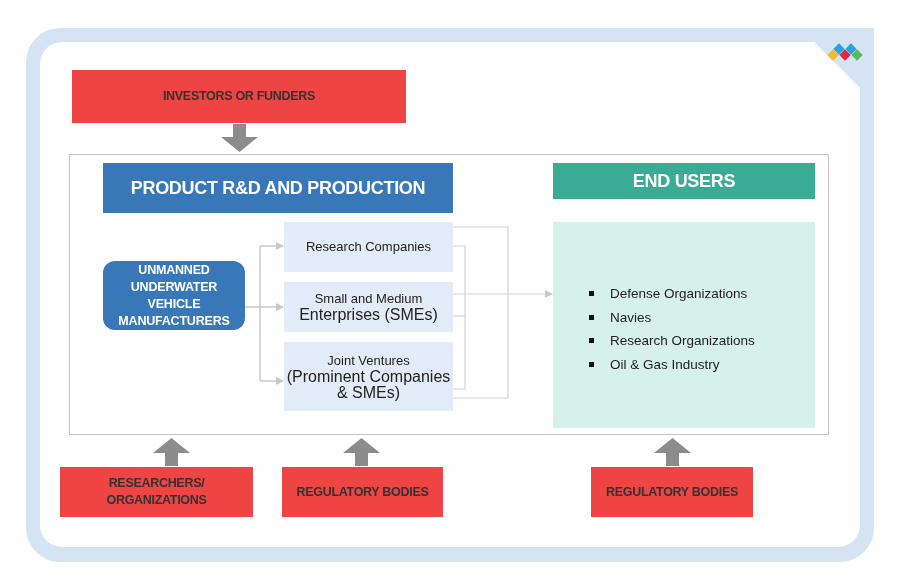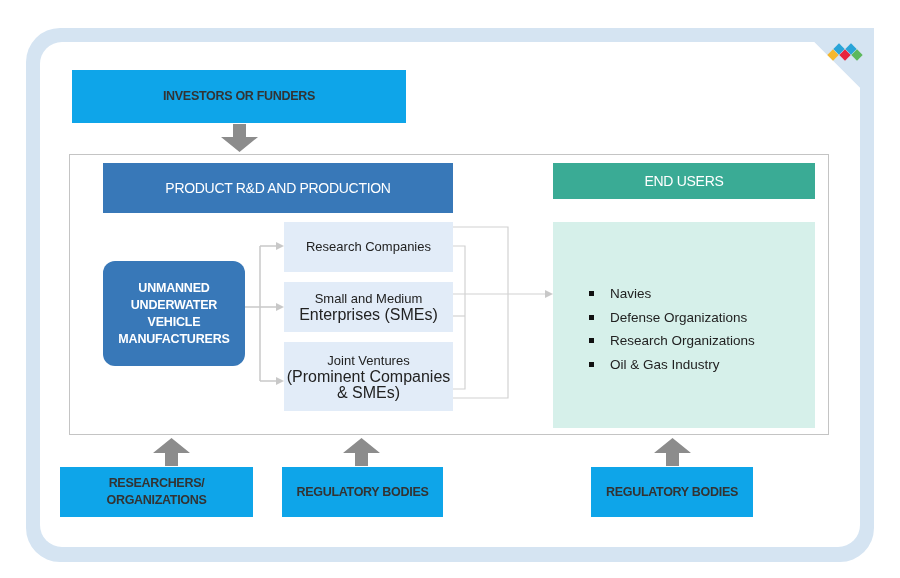--- a/index.html
+++ b/index.html
@@ -2,23 +2,23 @@
 <html><head>
 <meta charset="utf-8">
 <style>
   html, body { margin:0; padding:0; background:#ffffff; }
   body { width:900px; height:578px; position:relative; overflow:hidden; font-family:"Liberation Sans", sans-serif; }
   .frame { position:absolute; left:26px; top:28px; width:848px; height:534px; border-radius:34px; background:#d5e4f2; }
   .frame-inner { position:absolute; left:40px; top:42px; width:820px; height:505px; border-radius:22px; background:#ffffff; }
   .corner-cut { position:absolute; left:800px; top:28px; width:74px; height:74px; }
   .logo { position:absolute; left:826px; top:43px; width:40px; height:22px; }
   .box { position:absolute; display:flex; align-items:center; justify-content:center; text-align:center; }
-  .grey-box { background:#0ea5e9; color:#333; font-family:"Liberation Sans", sans-serif; font-weight:bold; font-size:12.5px; letter-spacing:-0.3px; line-height:17px; }
+  .grey-box { background:#ef4444; color:#333; font-family:"Liberation Sans", sans-serif; font-weight:bold; font-size:12.5px; letter-spacing:-0.3px; line-height:17px; }
   .main-frame { position:absolute; left:69px; top:154px; width:760px; height:281px; border:1.5px solid #c4c4c4; box-sizing:border-box; }
-  .hdr { color:#ffffff; font-weight:normal; font-size:14px; letter-spacing:-0.3px; }
+  .hdr { color:#ffffff; font-weight:bold; font-size:18px; letter-spacing:-0.3px; }
   .hdr-blue { background:#3878b8; }
   .hdr-green { background:#3aab95; }
   .uuv { background:#3878b8; color:#fff; font-weight:bold; font-size:12.5px; line-height:17px; border-radius:12px; letter-spacing:-0.2px; }
   .sub { background:#e2ecf8; color:#222; font-size:13px; line-height:16px; }
   .sub-small { font-size:16px; }
   .end-body { position:absolute; left:553px; top:222px; width:262px; height:206px; background:#d6f0ea; }
   .end-list { position:absolute; left:36px; top:60px; margin:0; padding:0; list-style:none; }
   .end-list li { font-size:13.5px; color:#222; line-height:23.5px; display:flex; align-items:center; }
   .bullet { display:inline-block; width:5px; height:5px; background:#111; margin-right:16px; }
   svg.overlay { position:absolute; left:0; top:0; width:900px; height:578px; pointer-events:none; }
@@ -48,21 +48,21 @@
 <div class="main-frame"></div>
 
 <div class="box hdr hdr-blue" style="left:103px; top:163px; width:350px; height:50px;">
   <span>PRODUCT R&amp;D AND PRODUCTION</span>
 </div>
 
 <div class="box hdr hdr-green" style="left:553px; top:163px; width:262px; height:36px;">
   <span>END USERS</span>
 </div>
 
-<div class="box uuv" style="left:103px; top:261px; width:142px; height:105px;">
+<div class="box uuv" style="left:103px; top:261px; width:142px; height:69px;">
   <div>
     <div>UNMANNED</div>
     <div>UNDERWATER</div>
     <div>VEHICLE</div>
     <div>MANUFACTURERS</div>
   </div>
 </div>
 
 <div class="box sub" style="left:284px; top:222px; width:169px; height:50px;">
   <div>Research Companies</div>
@@ -80,25 +80,25 @@
     <div>Joint Ventures</div>
     <div class="sub-small">(Prominent Companies</div>
     <div class="sub-small">&amp; SMEs)</div>
   </div>
 </div>
 
 <div class="end-body">
   <ul class="end-list">
     <li>
         <span class="bullet"></span>
-        <span>Navies</span>
+        <span>Defense Organizations</span>
       </li>
     <li>
         <span class="bullet"></span>
-        <span>Defense Organizations</span>
+        <span>Navies</span>
       </li>
     <li>
         <span class="bullet"></span>
         <span>Research Organizations</span>
       </li>
     <li>
         <span class="bullet"></span>
         <span>Oil &amp; Gas Industry</span>
       </li>
   </ul>

